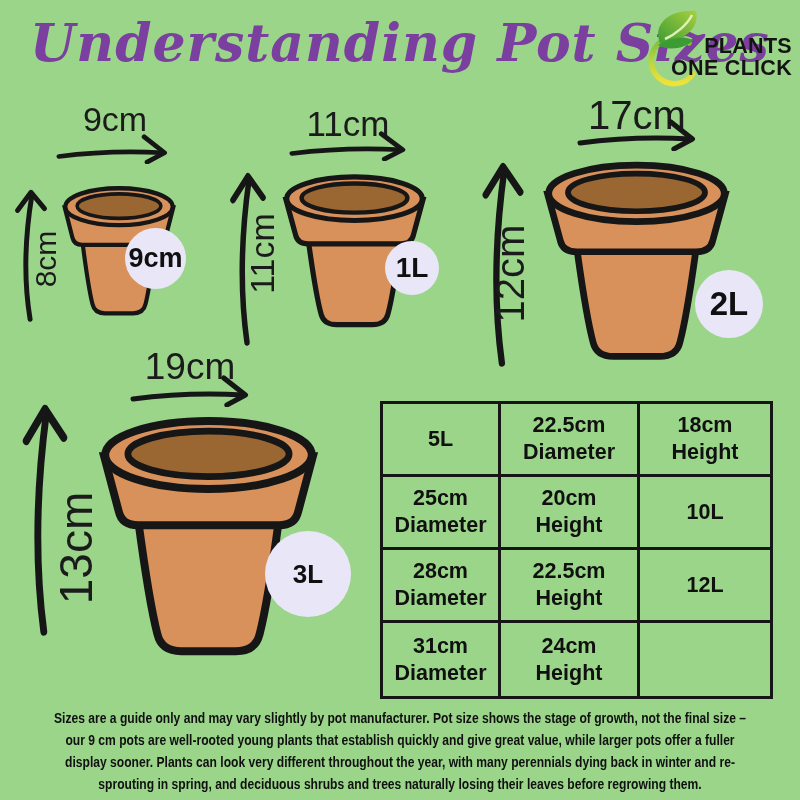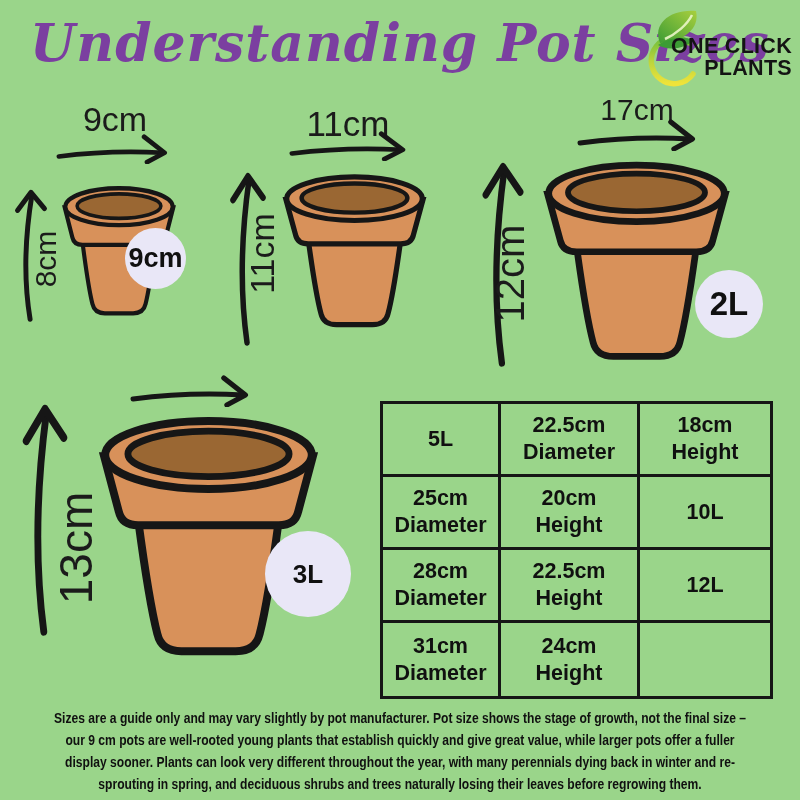--- a/index.html
+++ b/index.html
@@ -44,21 +44,21 @@
   .p1-pot{left:60px; top:179px; width:118px; height:138px;}
   .p1-b{left:125px; top:228px; width:61px; height:61px; font-size:27px;}
 
   .p2-w{left:296px; top:104px; width:104px; font-size:35px;}
   .p2-ha{left:289px; top:131px; width:132px; height:30px;}
   .p2-va{left:228px; top:168px; width:40px; height:178px;}
   .p2-h{left:192px; top:234px; width:140px; font-size:34px;}
   .p2-pot{left:280px; top:166px; width:149px; height:163px;}
   .p2-b{left:385px; top:241px; width:54px; height:54px; font-size:28px;}
 
-  .p3-w{left:585px; top:93px; width:104px; font-size:30px;}
+  .p3-w{left:585px; top:93px; width:104px; font-size:40px;}
   .p3-ha{left:577px; top:119px; width:134px; height:32px;}
   .p3-va{left:480px; top:157px; width:46px; height:210px;}
   .p3-h{left:430px; top:251px; width:160px; font-size:40px;}
   .p3-pot{left:540px; top:151px; width:193px; height:211px;}
   .p3-b{left:695px; top:270px; width:68px; height:68px; font-size:33px;}
 
   .p4-w{left:138px; top:346px; width:104px; font-size:37px;}
   .p4-ha{left:130px; top:375px; width:134px; height:32px;}
   .p4-va{left:20px; top:398px; width:50px; height:238px;}
   .p4-h{left:-14px; top:521px; width:180px; font-size:46px;}
@@ -118,22 +118,22 @@
           <stop offset="0" style="stop-color:var(--leaf-dark)"></stop>
           <stop offset="1" style="stop-color:var(--leaf-light)"></stop>
         </linearGradient>
       </defs>
       <path d="M43,35 A23,23 0 1 0 47,66" fill="none" stroke="url(#arcg)" stroke-width="5.5" stroke-linecap="round"></path>
       <path d="M14,35 C6,16 24,1 50,3 C54,21 38,33 14,35 Z" fill="url(#leafg)"></path>
       <path d="M19,31 C30,26 41,17 46,7" fill="none" stroke="#eaf6c8" stroke-width="2.5" opacity="0.9"></path>
       <path d="M12,37 C24,29 38,28 47,32 C40,41 21,43 12,37 Z" fill="var(--leaf-dark)"></path>
     </svg>
     <div class="logo-text">
+      <div>PLANTS</div>
       <div>ONE CLICK</div>
-      <div>PLANTS</div>
     </div>
   </div>
 
   <div class="wlabel p1-w">9cm</div>
   <svg class="arrow p1-ha" viewBox="0 0 130 32" preserveAspectRatio="none">
     <path d="M3,24 C40,19 75,18 110,20" stroke-width="5"></path>
       <path d="M91,3 L112,20 L94,30" stroke-width="5"></path>
   </svg>
   <svg class="arrow p1-va" viewBox="0 0 40 150" preserveAspectRatio="none">
     <path d="M19,147 C12,105 13,58 21,10" stroke-width="5.5"></path>
@@ -151,36 +151,38 @@
       <path d="M91,3 L112,20 L94,30" stroke-width="5"></path>
   </svg>
   <svg class="arrow p2-va" viewBox="0 0 40 150" preserveAspectRatio="none">
     <path d="M19,147 C12,105 13,58 21,10" stroke-width="5.5"></path>
       <path d="M5,27 L20,7 L35,25" stroke-width="5.5"></path>
   </svg>
   <div class="hlabel p2-h">11cm</div>
   <svg class="pot p2-pot" viewBox="0 0 200 224" preserveAspectRatio="none">
       <use href="#pot-shape"></use>
     </svg>
+  <div class="badge p2-b">1L</div>
 
   <div class="wlabel p3-w">17cm</div>
   <svg class="arrow p3-ha" viewBox="0 0 130 32" preserveAspectRatio="none">
     <path d="M3,24 C40,19 75,18 110,20" stroke-width="5"></path>
       <path d="M91,3 L112,20 L94,30" stroke-width="5"></path>
   </svg>
   <svg class="arrow p3-va" viewBox="0 0 40 150" preserveAspectRatio="none">
     <path d="M19,147 C12,105 13,58 21,10" stroke-width="5.5"></path>
       <path d="M5,27 L20,7 L35,25" stroke-width="5.5"></path>
   </svg>
   <div class="hlabel p3-h">12cm</div>
   <svg class="pot p3-pot" viewBox="0 0 200 224" preserveAspectRatio="none">
       <use href="#pot-shape"></use>
     </svg>
   <div class="badge p3-b">2L</div>
 
+  <div class="wlabel p4-w">19cm</div>
   <svg class="arrow p4-ha" viewBox="0 0 130 32" preserveAspectRatio="none">
     <path d="M3,24 C40,19 75,18 110,20" stroke-width="5"></path>
       <path d="M91,3 L112,20 L94,30" stroke-width="5"></path>
   </svg>
   <svg class="arrow p4-va" viewBox="0 0 40 150" preserveAspectRatio="none">
     <path d="M19,147 C12,105 13,58 21,10" stroke-width="5.5"></path>
       <path d="M5,27 L20,7 L35,25" stroke-width="5.5"></path>
   </svg>
   <div class="hlabel p4-h">13cm</div>
   <svg class="pot p4-pot" viewBox="0 0 200 224" preserveAspectRatio="none">

